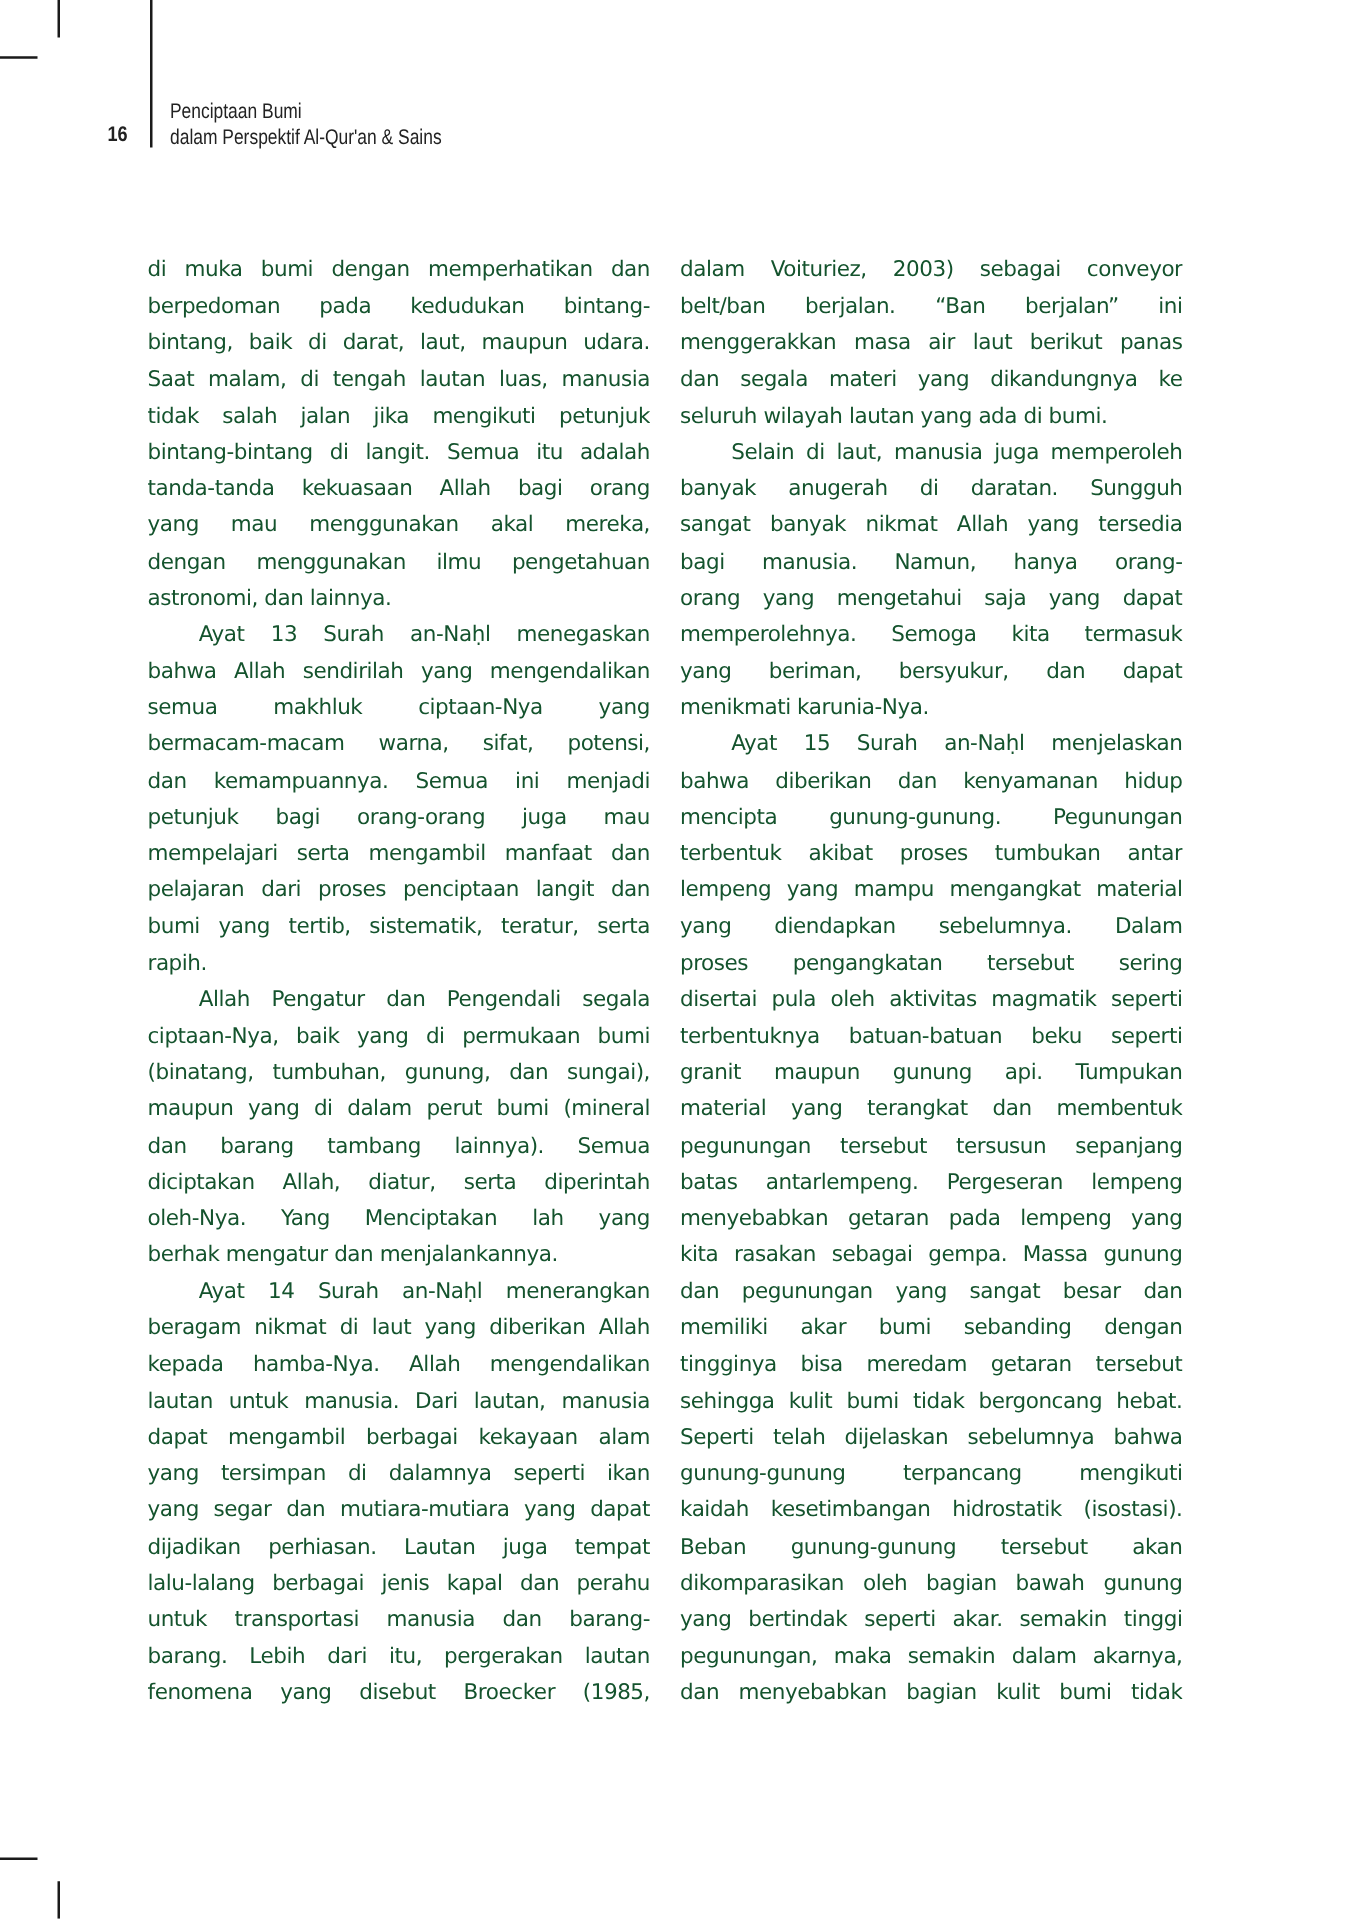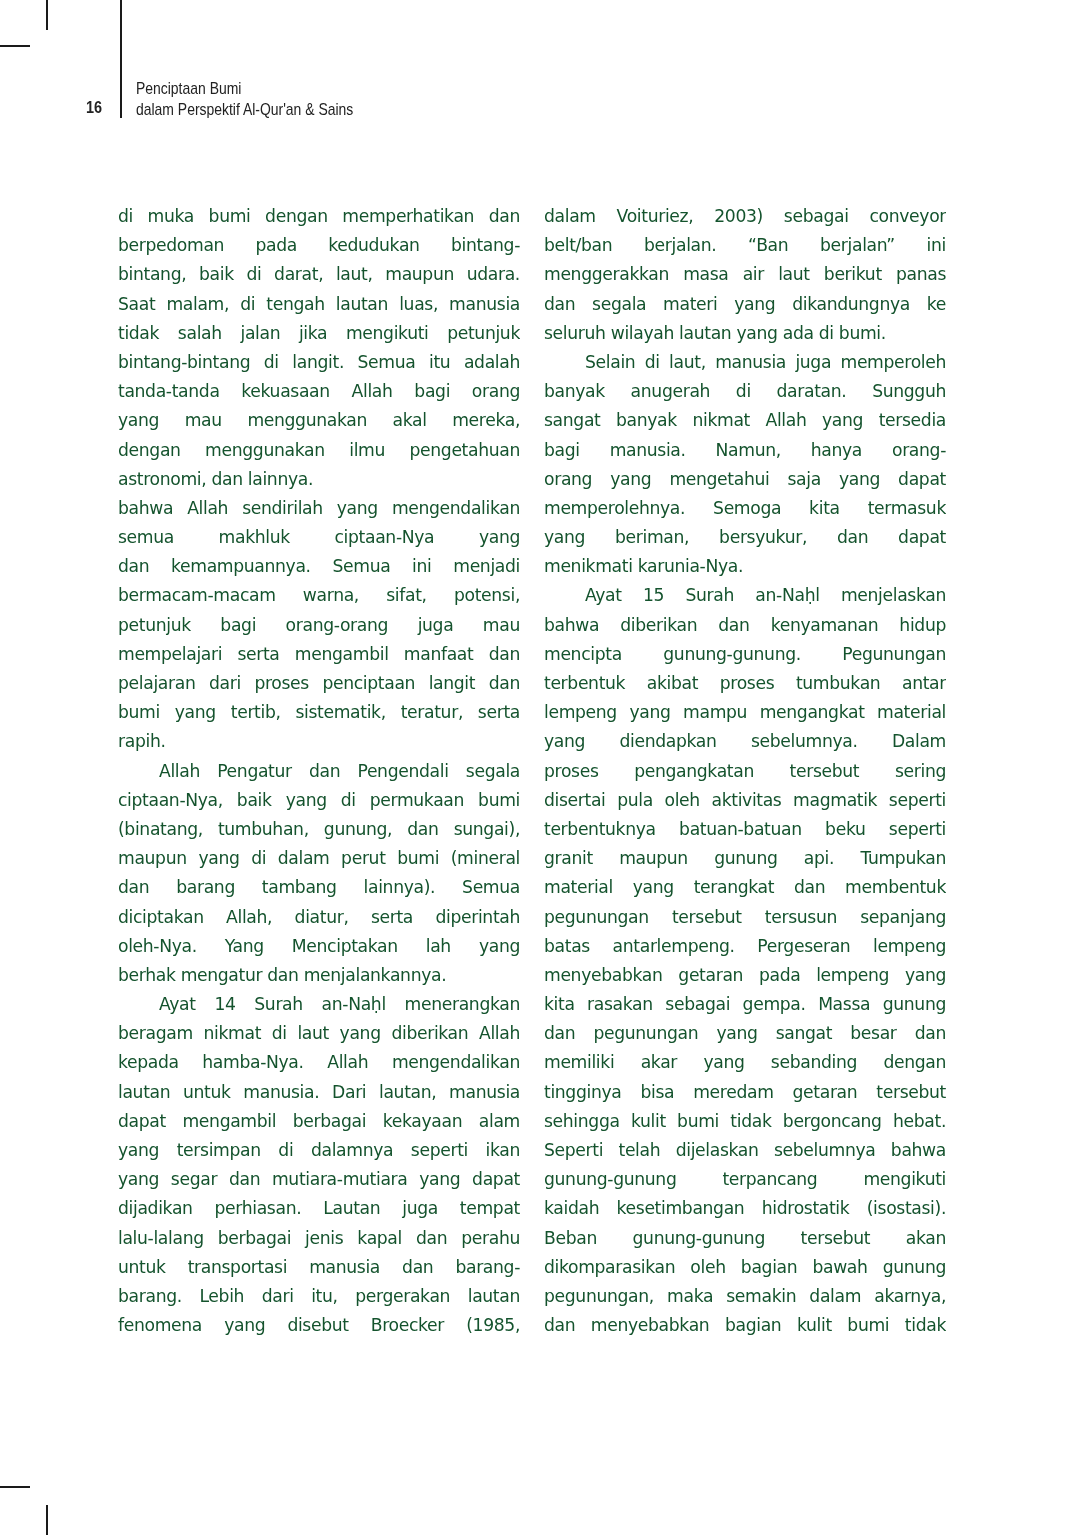--- a/index.html
+++ b/index.html
@@ -42,24 +42,25 @@
     <span class="ln">bintang, baik di darat, laut, maupun udara.</span>
     <span class="ln">Saat malam, di tengah lautan luas, manusia</span>
     <span class="ln">tidak salah jalan jika mengikuti petunjuk</span>
     <span class="ln">bintang-bintang di langit. Semua itu adalah</span>
     <span class="ln">tanda-tanda kekuasaan Allah bagi orang</span>
     <span class="ln">yang mau menggunakan akal mereka,</span>
     <span class="ln">dengan menggunakan ilmu pengetahuan</span>
     <span class="ln last">astronomi, dan lainnya.</span>
   </div>
   <div>
+    <span class="ln indent">Ayat 13 Surah an-Naḥl menegaskan</span>
     <span class="ln">bahwa Allah sendirilah yang mengendalikan</span>
     <span class="ln">semua makhluk ciptaan-Nya yang</span>
+    <span class="ln">bermacam-macam warna, sifat, potensi,</span>
     <span class="ln">dan kemampuannya. Semua ini menjadi</span>
-    <span class="ln">bermacam-macam warna, sifat, potensi,</span>
     <span class="ln">petunjuk bagi orang-orang juga mau</span>
     <span class="ln">mempelajari serta mengambil manfaat dan</span>
     <span class="ln">pelajaran dari proses penciptaan langit dan</span>
     <span class="ln">bumi yang tertib, sistematik, teratur, serta</span>
     <span class="ln last">rapih.</span>
   </div>
   <div>
     <span class="ln indent">Allah Pengatur dan Pengendali segala</span>
     <span class="ln">ciptaan-Nya, baik yang di permukaan bumi</span>
     <span class="ln">(binatang, tumbuhan, gunung, dan sungai),</span>
@@ -113,24 +114,25 @@
     <span class="ln">proses pengangkatan tersebut sering</span>
     <span class="ln">disertai pula oleh aktivitas magmatik seperti</span>
     <span class="ln">terbentuknya batuan-batuan beku seperti</span>
     <span class="ln">granit maupun gunung api. Tumpukan</span>
     <span class="ln">material yang terangkat dan membentuk</span>
     <span class="ln">pegunungan tersebut tersusun sepanjang</span>
     <span class="ln">batas antarlempeng. Pergeseran lempeng</span>
     <span class="ln">menyebabkan getaran pada lempeng yang</span>
     <span class="ln">kita rasakan sebagai gempa. Massa gunung</span>
     <span class="ln">dan pegunungan yang sangat besar dan</span>
-    <span class="ln">memiliki akar yang sebanding dengan</span>
+    <span class="ln">memiliki akar bumi sebanding dengan</span>
     <span class="ln">tingginya bisa meredam getaran tersebut</span>
     <span class="ln">sehingga kulit bumi tidak bergoncang hebat.</span>
     <span class="ln">Seperti telah dijelaskan sebelumnya bahwa</span>
     <span class="ln">gunung-gunung terpancang mengikuti</span>
     <span class="ln">kaidah kesetimbangan hidrostatik (isostasi).</span>
     <span class="ln">Beban gunung-gunung tersebut akan</span>
     <span class="ln">dikomparasikan oleh bagian bawah gunung</span>
+    <span class="ln">yang bertindak seperti akar. semakin tinggi</span>
     <span class="ln">pegunungan, maka semakin dalam akarnya,</span>
     <span class="ln">dan menyebabkan bagian kulit bumi tidak</span>
   </div>
 </div>
 
 </body></html>

